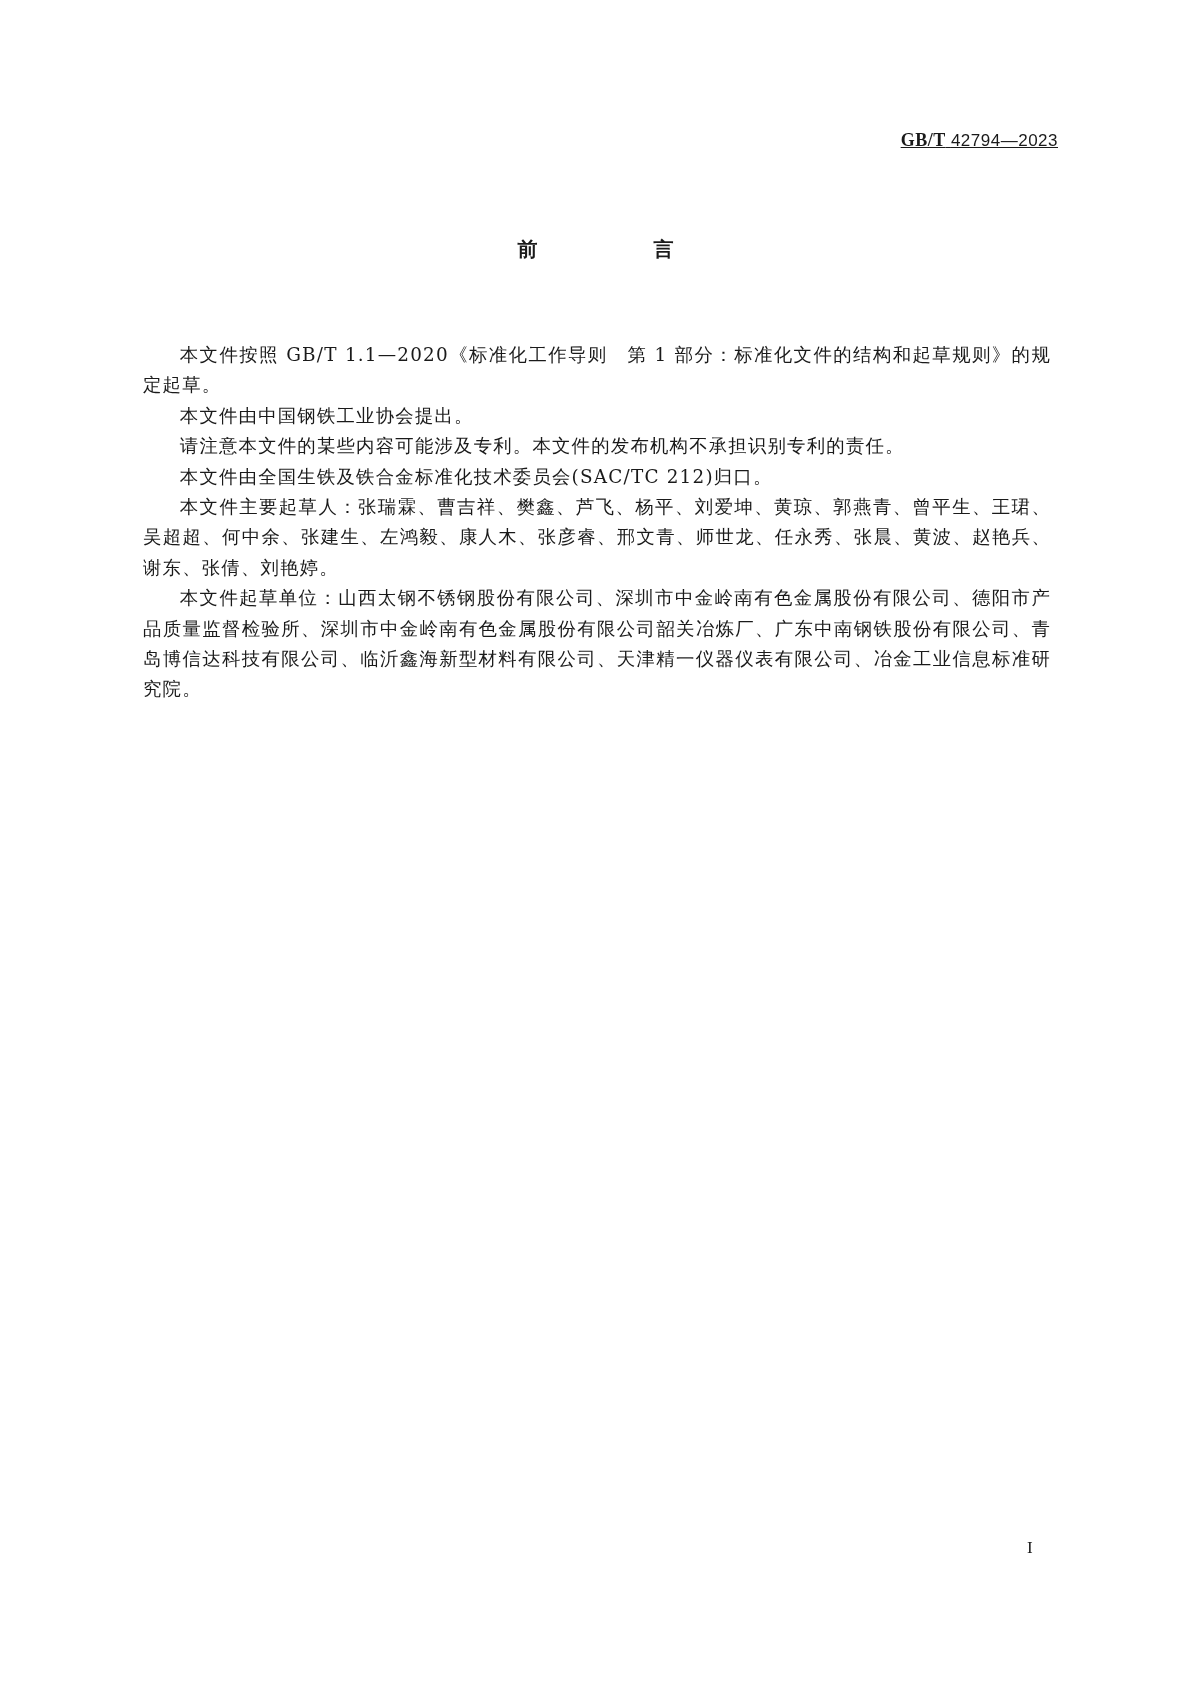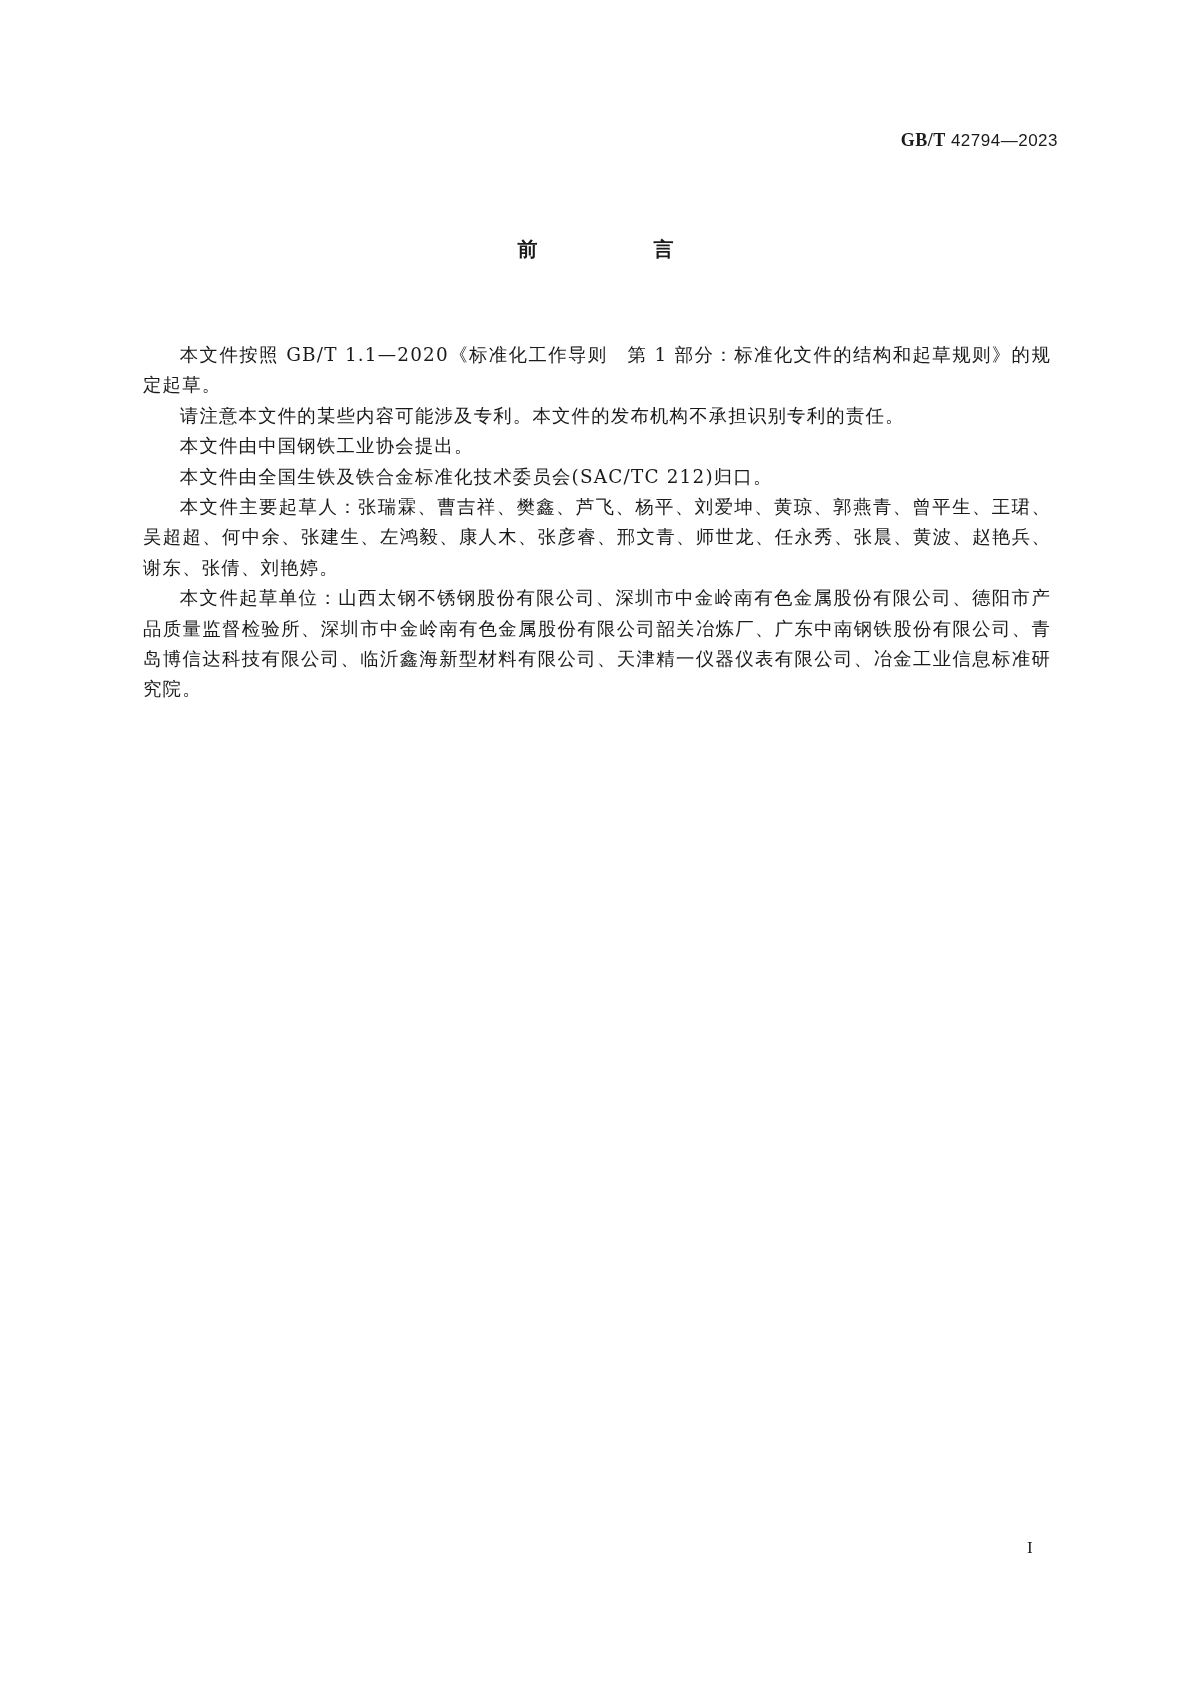--- a/index.html
+++ b/index.html
@@ -5,20 +5,21 @@
     html, body { margin: 0; padding: 0; background: #ffffff; }
     body {
       width: 1191px; height: 1685px; position: relative; overflow: hidden;
       color: #1a1a1a;
       font-family: "DejaVu Serif", "Liberation Serif", serif;
     }
     .std-code {
       position: absolute; top: 130px; right: 133px;
       font-size: 17px; letter-spacing: 0.5px;
       font-family: "Liberation Sans", "DejaVu Sans", sans-serif;
+      text-decoration: underline;
     }
     .std-code .prefix { font-weight: bold; font-family: "Liberation Serif", serif; font-size: 18px; }
     .title {
       position: absolute; top: 236px; left: 0; width: 1191px; text-align: center;
       font-size: 20px; font-weight: bold; letter-spacing: 48px;
       font-family: "DejaVu Sans", sans-serif;
       padding-left: 48px; box-sizing: border-box;
     }
     .body-text {
       position: absolute; top: 340px; left: 143px; width: 908px;
@@ -36,20 +37,20 @@
 
 <div class="std-code">
   <span class="prefix">GB/T</span>
   <span>42794—2023</span>
 </div>
 
 <div class="title">前　言</div>
 
 <div class="body-text">
   <p>本文件按照 GB/T 1.1—2020《标准化工作导则　第 1 部分：标准化文件的结构和起草规则》的规定起草。</p>
+  <p>本文件由中国钢铁工业协会提出。</p>
   <p>请注意本文件的某些内容可能涉及专利。本文件的发布机构不承担识别专利的责任。</p>
-  <p>本文件由中国钢铁工业协会提出。</p>
   <p>本文件由全国生铁及铁合金标准化技术委员会(SAC/TC 212)归口。</p>
   <p>本文件主要起草人：张瑞霖、曹吉祥、樊鑫、芦飞、杨平、刘爱坤、黄琼、郭燕青、曾平生、王珺、吴超超、何中余、张建生、左鸿毅、康人木、张彦睿、邢文青、师世龙、任永秀、张晨、黄波、赵艳兵、谢东、张倩、刘艳婷。</p>
   <p>本文件起草单位：山西太钢不锈钢股份有限公司、深圳市中金岭南有色金属股份有限公司、德阳市产品质量监督检验所、深圳市中金岭南有色金属股份有限公司韶关冶炼厂、广东中南钢铁股份有限公司、青岛博信达科技有限公司、临沂鑫海新型材料有限公司、天津精一仪器仪表有限公司、冶金工业信息标准研究院。</p>
 </div>
 
 <div class="page-num">I</div>
 
 </body></html>

